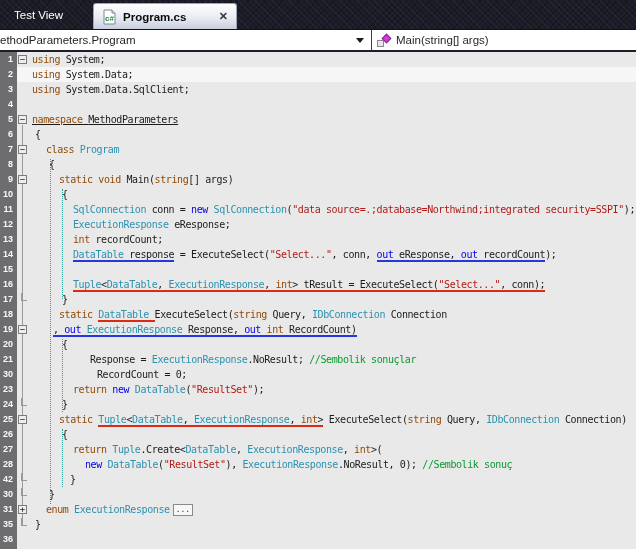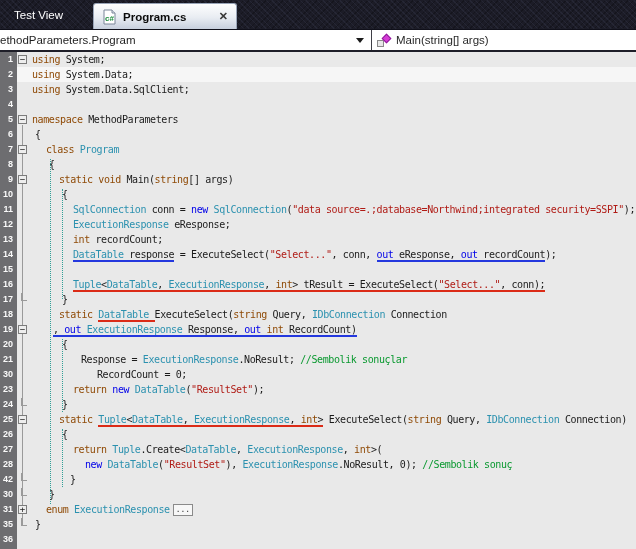--- a/index.html
+++ b/index.html
@@ -167,21 +167,21 @@
         <span class="ln">3</span>
         <span class="code" style="left: 32px;"><span class="kw">using </span><span class="pl">System.Data.SqlClient;</span></span>
       </div>
       <div class="row">
         <span class="ln">4</span>
         <span class="code" style="left: 32px;"></span>
       </div>
       <div class="row">
         <span class="ln">5</span>
         <span class="obox">−</span>
-        <span class="code" style="left: 32px;"><span class="kw">namespace </span><span class="pl">MethodParameters</span></span>
+        <span class="code" style="left: 32px; text-decoration: underline;"><span class="kw">namespace </span><span class="pl">MethodParameters</span></span>
       </div>
       <div class="row">
         <span class="ln">6</span>
         <span class="code" style="left: 35px;"><span class="pl">{</span></span>
       </div>
       <div class="row">
         <span class="ln">7</span>
         <span class="obox">−</span>
         <span class="code" style="left: 46px;"><span class="kw">class </span><span class="ty">Program</span></span>
       </div>
@@ -235,21 +235,21 @@
         <span class="ln">19</span>
         <span class="obox">−</span>
         <span class="code" style="left: 53px;"><span class="pl u-b">, </span><span class="kb u-b">out </span><span class="ty u-b">ExecutionResponse</span><span class="pl u-b"> Response, </span><span class="kb u-b">out </span><span class="kw u-b">int </span><span class="pl u-b">RecordCount)</span></span>
       </div>
       <div class="row">
         <span class="ln">20</span>
         <span class="code" style="left: 62px;"><span class="pl">{</span></span>
       </div>
       <div class="row">
         <span class="ln">21</span>
-        <span class="code" style="left: 81px;"><span class="pl">Response = </span><span class="ty">ExecutionResponse</span><span class="pl">.NoResult; </span><span class="cm">//Sembolik sonuçlar</span></span>
+        <span class="code" style="left: 90px;"><span class="pl">Response = </span><span class="ty">ExecutionResponse</span><span class="pl">.NoResult; </span><span class="cm">//Sembolik sonuçlar</span></span>
       </div>
       <div class="row">
         <span class="ln">30</span>
         <span class="code" style="left: 73px; padding-left: 24px;"><span class="pl">RecordCount = 0;</span></span>
       </div>
       <div class="row">
         <span class="ln">23</span>
         <span class="code" style="left: 73px;"><span class="kw">return </span><span class="kb">new </span><span class="ty">DataTable</span><span class="pl">(</span><span class="st">"ResultSet"</span><span class="pl">);</span></span>
       </div>
       <div class="row">

